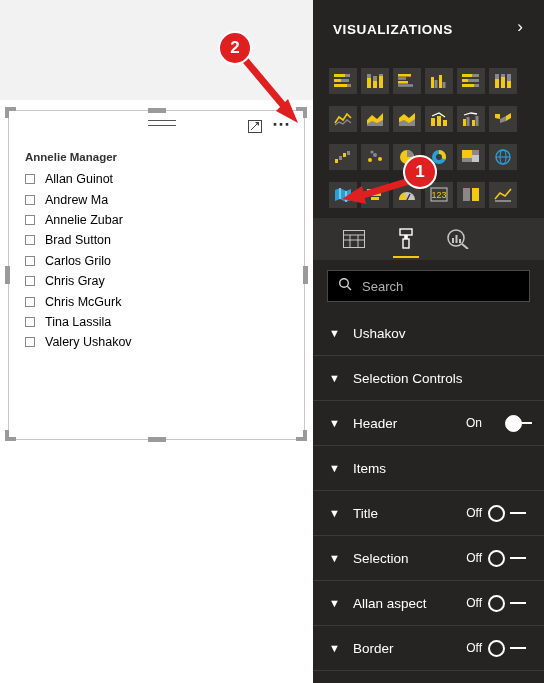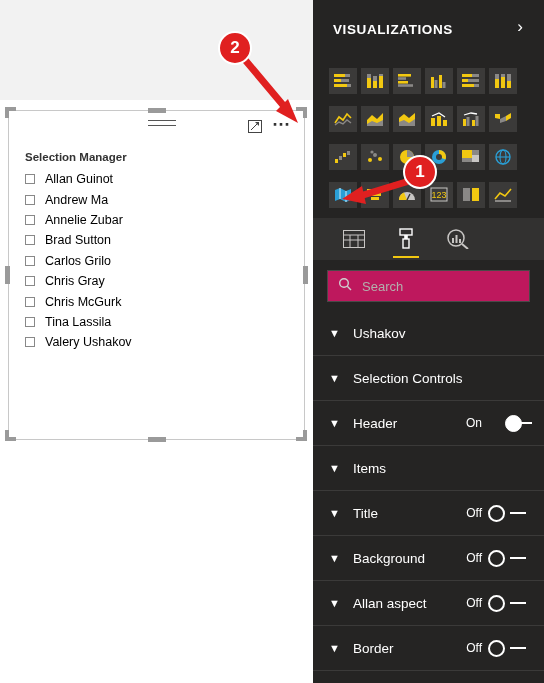--- a/index.html
+++ b/index.html
@@ -214,21 +214,21 @@
     left: 4px; right: 4px; bottom: 0;
     height: 2px;
     background: #f2c811;
   }
 
   
   #search-box {
     position: absolute;
     left: 14px; top: 270px;
     width: 203px; height: 32px;
-    background: #be185d;
+    background: #000000;
     border: 1px solid #4a4948;
     box-sizing: border-box;
     display: flex;
     align-items: center;
   }
   #search-icon {
     margin: 0 8px 0 10px;
     color: #d0d0d0;
   }
   #search-input {
@@ -349,21 +349,21 @@
       <div id="focus-icon">
         <svg width="14" height="13" viewBox="0 0 14 13">
           <rect x="0.5" y="0.5" width="13" height="12" fill="none" stroke="#444" stroke-width="1"></rect>
           <path d="M3 10 L11 2" stroke="#444" stroke-width="1"></path>
           <path d="M11 2 L11 6 L7 2 Z" fill="#444"></path>
         </svg>
       </div>
       <div id="more-icon">⋯</div>
     </div>
 
-    <div id="slicer-title">Selection Manager</div>
+    <div id="slicer-title">Annelie Manager</div>
 
     <div id="slicer-list">
       <div class="slicer-item">
         <span class="slicer-checkbox"></span>
         <span class="slicer-label">Allan Guinot</span>
       </div>
       <div class="slicer-item">
         <span class="slicer-checkbox"></span>
         <span class="slicer-label">Andrew Ma</span>
       </div>
@@ -725,21 +725,21 @@
       <span class="chev">▼</span>
       <span class="fmt-label">Title</span>
       <span class="fmt-state">Off</span>
       <span class="toggle off">
           <span class="track"></span>
           <span class="knob"></span>
         </span>
     </div>
     <div class="fmt-row">
       <span class="chev">▼</span>
-      <span class="fmt-label">Background</span>
+      <span class="fmt-label">Selection</span>
       <span class="fmt-state">Off</span>
       <span class="toggle off">
           <span class="track"></span>
           <span class="knob"></span>
         </span>
     </div>
     <div class="fmt-row">
       <span class="chev">▼</span>
       <span class="fmt-label">Allan aspect</span>
       <span class="fmt-state">Off</span>

